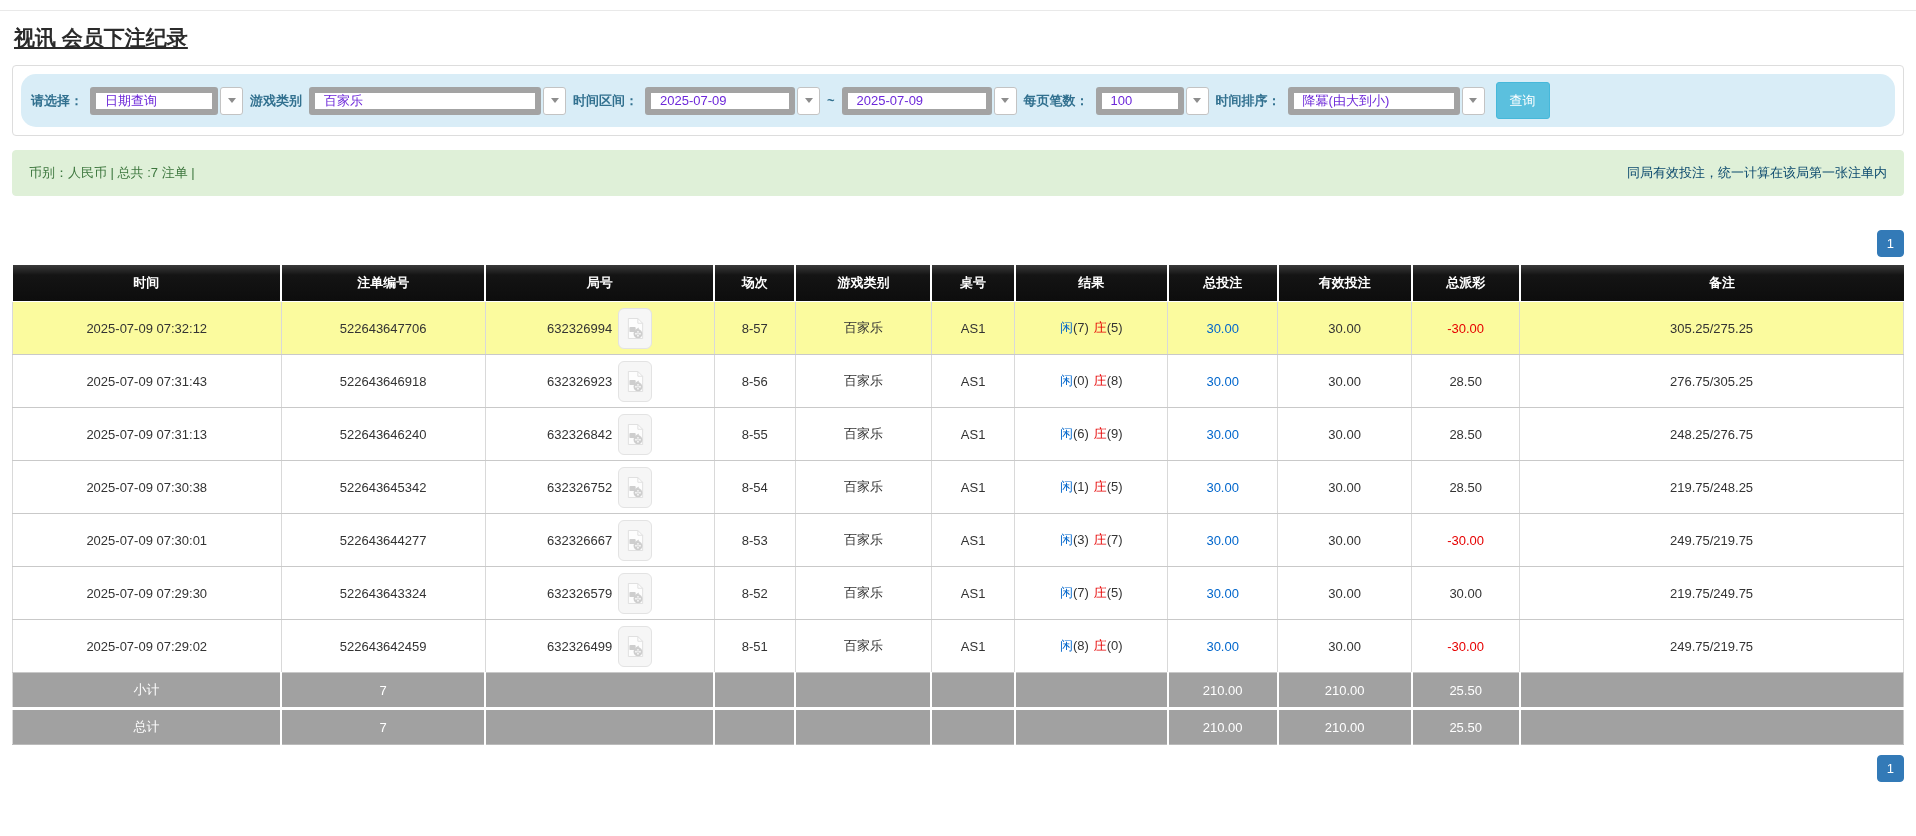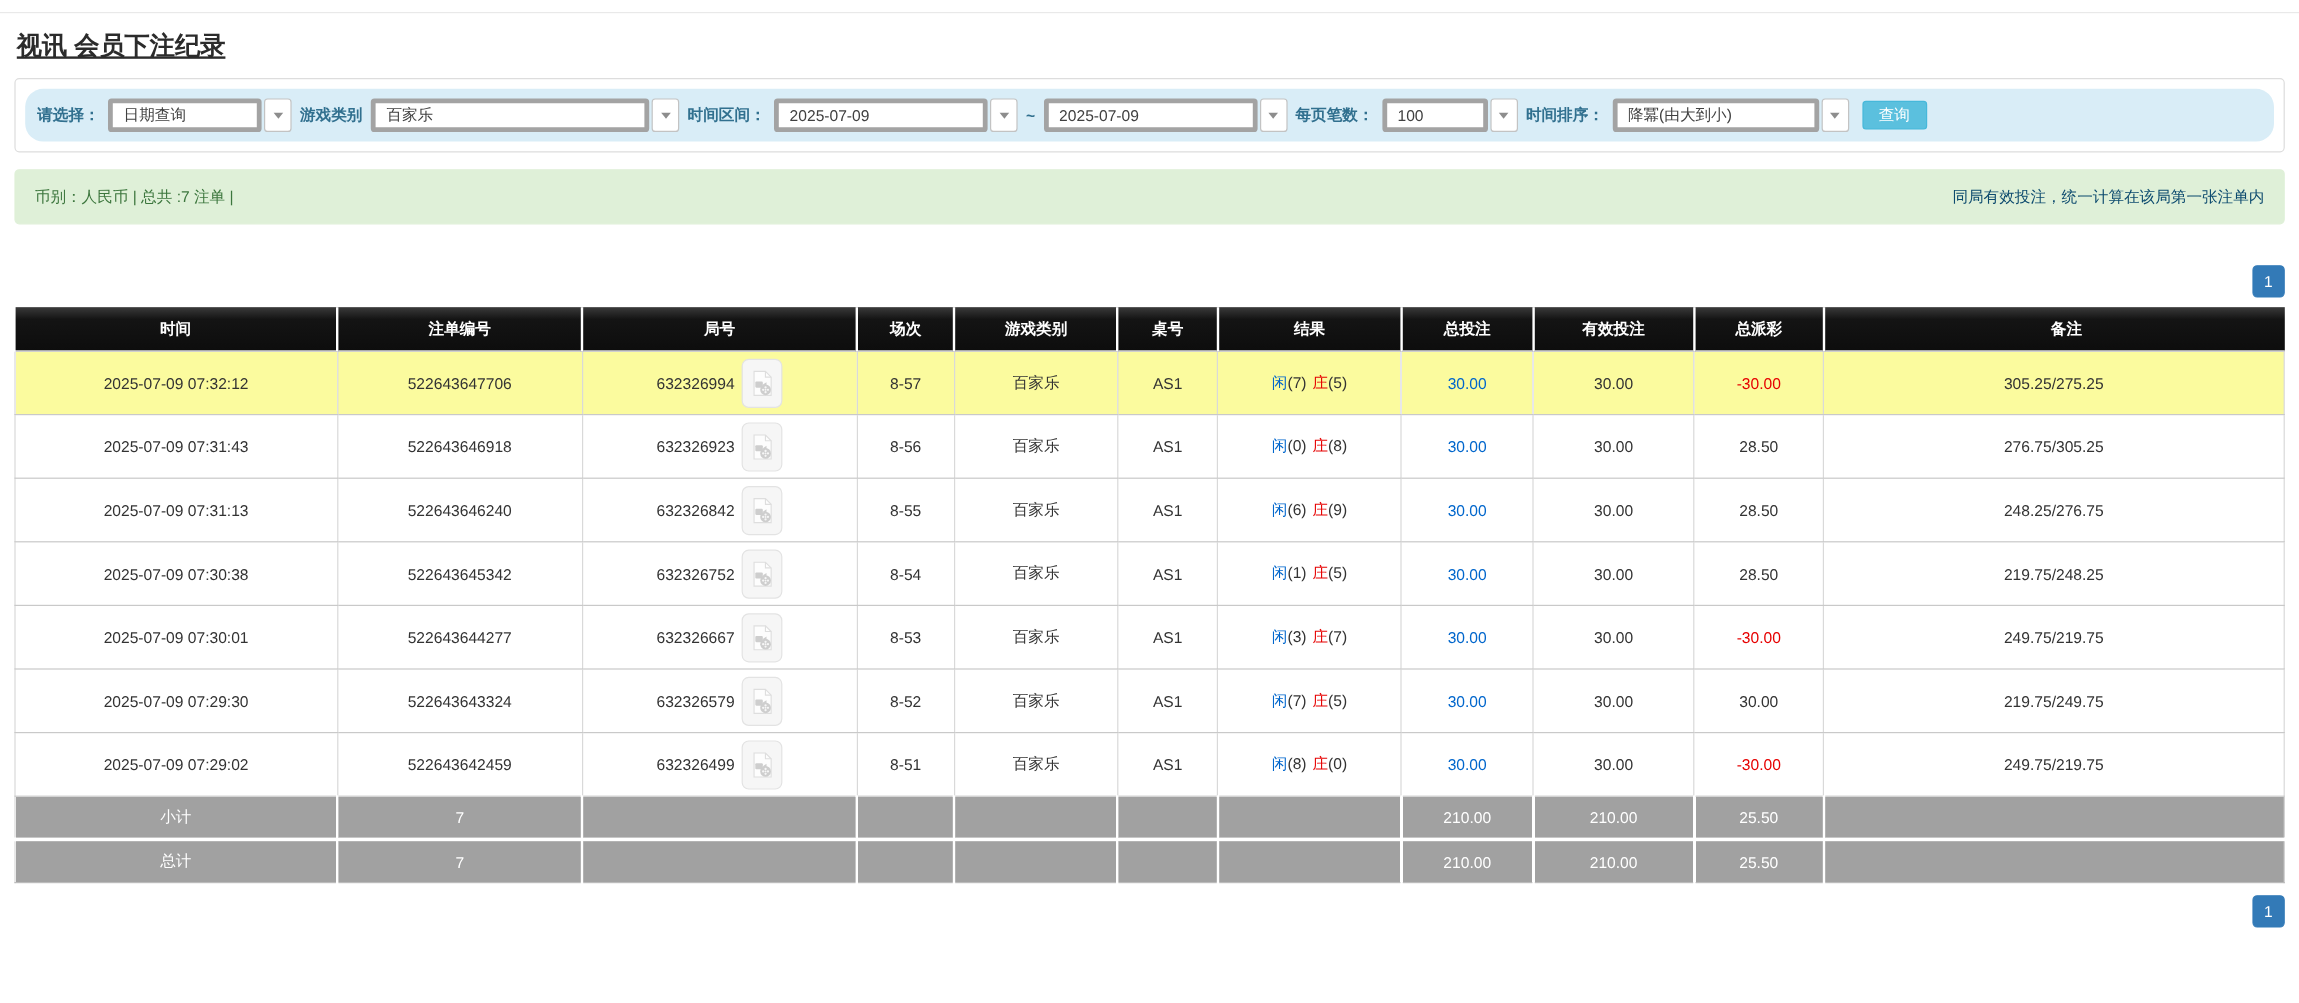--- a/index.html
+++ b/index.html
@@ -9,29 +9,29 @@
   .container { padding:0 12px; width:100%; max-width:1916px; margin:0 auto; }
 
   .page-title { font-size:21px; font-weight:bold; color:#2b2b2b; margin:13px 0 13px 2px;text-decoration:underline; }
 
   
   .filter-panel { border:1px solid #ddd; border-radius:4px; padding:8px; background:#fff; }
   .filter-bar { background:#d9edf7; border-radius:15px; padding:8px 10px; display:flex;
     align-items:center; gap:7px; white-space:nowrap; }
   .flabel { color:#31708f; font-weight:bold; }
   .combo { display:inline-flex; gap:2px; align-items:stretch; }
-  .combo input { height:28px; border:4px solid #a3a3a3; border-radius:3px; background:#fff;
-    padding:0 9px; font-size:13px; color:#404040; font-family:inherit; outline:none; }
+  .combo input { height:28px; border:6px solid #a3a3a3; border-radius:3px; background:#fff;
+    padding:0 9px; font-size:13px; color:#6d28d9; font-family:inherit; outline:none; }
   .arrow-btn { width:23px; height:28px; border:1px solid #c3c3c3; border-radius:3px; background:#fff;
     display:inline-flex; align-items:center; justify-content:center; cursor:pointer; }
   .caret { width:0; height:0; border-left:4px solid transparent; border-right:4px solid transparent;
     border-top:5px solid #8d8d8d; display:block; }
-  .w-qtype { width:128px; } .w-game { width:232px; } .w-date { width:178px; }
+  .w-qtype { width:128px; } .w-game { width:232px; } .w-date { width:150px; }
   .w-pp { width:88px; } .w-sort { width:172px; }
-  .search-btn { margin-left:4px; height:24px; padding:0 13px; background:#5bc0de; border:1px solid #46b8da;
+  .search-btn { margin-left:4px; height:37px; padding:0 13px; background:#5bc0de; border:1px solid #46b8da;
     color:#fff; border-radius:3px; font-size:13px; font-family:inherit; cursor:pointer; }
 
   
   .summary-bar { margin-top:14px; background:#dff0d8; border:1px solid #dff0d8; border-radius:4px;
     padding:13px 16px; display:flex; justify-content:space-between; align-items:flex-end; color:#3c763d; }
   .summary-right { color:#0c4a6e; }
 
   
   .pagination { text-align:right; }
   .pagination.top { margin:34px 0 8px; }

